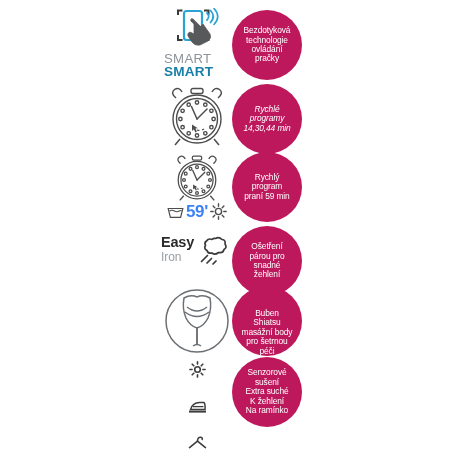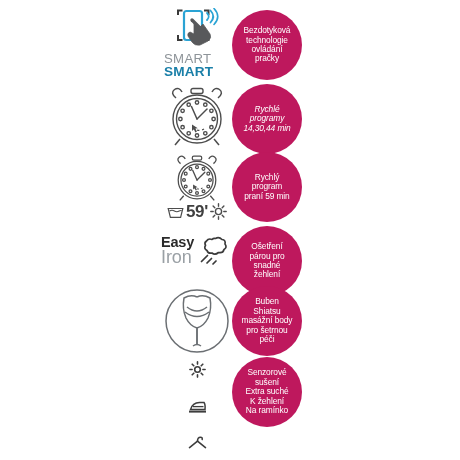--- a/index.html
+++ b/index.html
@@ -112,21 +112,21 @@
   .sub-symbols {
     display: flex;
     align-items: center;
     justify-content: center;
     gap: 2px;
     margin-top: 1px;
   }
   .min-label {
     font-size: 17px;
     font-weight: bold;
-    color: #404040;
+    color: #3b82f6;
     letter-spacing: -0.3px;
     line-height: 17px;
   }
 
   
   #row-easyiron { top: 226px; height: 58px; }
   #bubble-easyiron {
     left: 72px; top: 0px; width: 70px; height: 70px;
     font-size: 8.4px;
   }
@@ -143,36 +143,37 @@
   .ei-easy {
     display: block;
     font-size: 14.5px;
     font-weight: bold;
     color: #2b2b2b;
     line-height: 15px;
     letter-spacing: -0.2px;
   }
   .ei-iron {
     display: block;
-    font-size: 18px;
+    font-size: 12px;
     color: #9aa0a5;
     line-height: 15px;
     letter-spacing: -0.1px;
   }
   .ei-cloud {
     position: absolute;
     left: 39px; top: 2px;
     width: 34px; height: 34px;
   }
 
   
   #row-shiatsu { top: 286px; height: 70px; }
   #bubble-shiatsu {
     left: 72px; top: 0px; width: 70px; height: 70px;
     font-size: 8.4px;
+    align-items: flex-end;
   }
 
   
   #row-senzor { top: 356px; height: 100px; }
   #bubble-senzor {
     left: 72px; top: 1px; width: 70px; height: 70px;
     font-size: 8.4px;
   }
   #senzor-icons {
     position: absolute;

